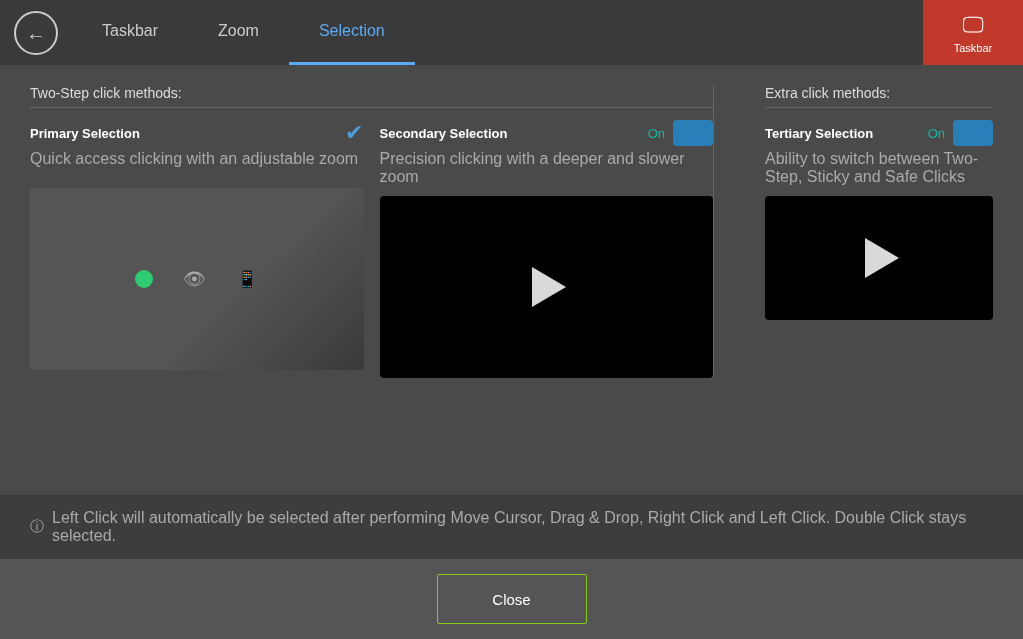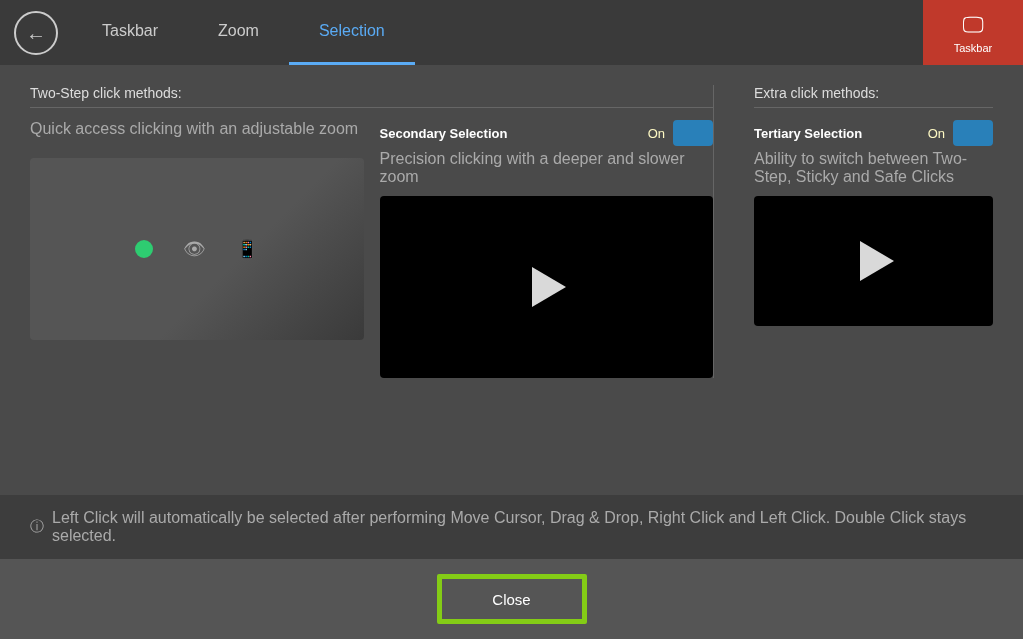--- a/index.html
+++ b/index.html
@@ -127,21 +127,21 @@
     }
 
     .card-title {
       font-size: 13px;
       color: #fff;
       font-weight: bold;
     }
 
     .card-status {
       font-size: 13px;
-      color: #fef9c3;
+      color: #14b8a6;
     }
 
     .card-description {
       font-size: 16px;
       color: #aaa;
       margin-bottom: 10px;
       min-height: 28px;
     }
 
     
@@ -221,21 +221,21 @@
     }
 
     
     .right-section {
       width: 280px;
     }
 
     
     .right-divider {
       border-left: 1px solid #666;
-      padding-left: 40px;
+      padding-left: 51px;
     }
 
     
     .info-bar {
       position: absolute;
       bottom: 80px;
       left: 0;
       right: 0;
       padding: 14px 30px;
       background: #3d3d3d;
@@ -265,21 +265,21 @@
       background: #555;
       display: flex;
       align-items: center;
       justify-content: center;
     }
 
     .close-btn {
       width: 150px;
       height: 50px;
       background: #555;
-      border: 5px solid #84cc16;
+      border: 1px solid #84cc16;
       color: #fff;
       font-size: 15px;
       cursor: pointer;
       display: flex;
       align-items: center;
       justify-content: center;
       border-radius: 2px;
     }
 
     
@@ -314,20 +314,24 @@
 </div>
 
 <div class="main-content">
 
   <div class="left-section">
     <div class="section-title">Two-Step click methods:</div>
 
     <div class="selection-cards">
 
       <div class="selection-card">
+        <div class="card-header">
+          <span class="card-title">Primary Selection</span>
+          <span class="card-status always-check">✔</span>
+        </div>
         <div class="card-description">Quick access clicking with an adjustable zoom</div>
         <div class="preview-box preview-primary">
           <div class="primary-icons">
             <div class="icon-green-circle"></div>
             <span class="icon-eye">👁</span>
             <span class="icon-phone">📱</span>
           </div>
         </div>
       </div>
 

